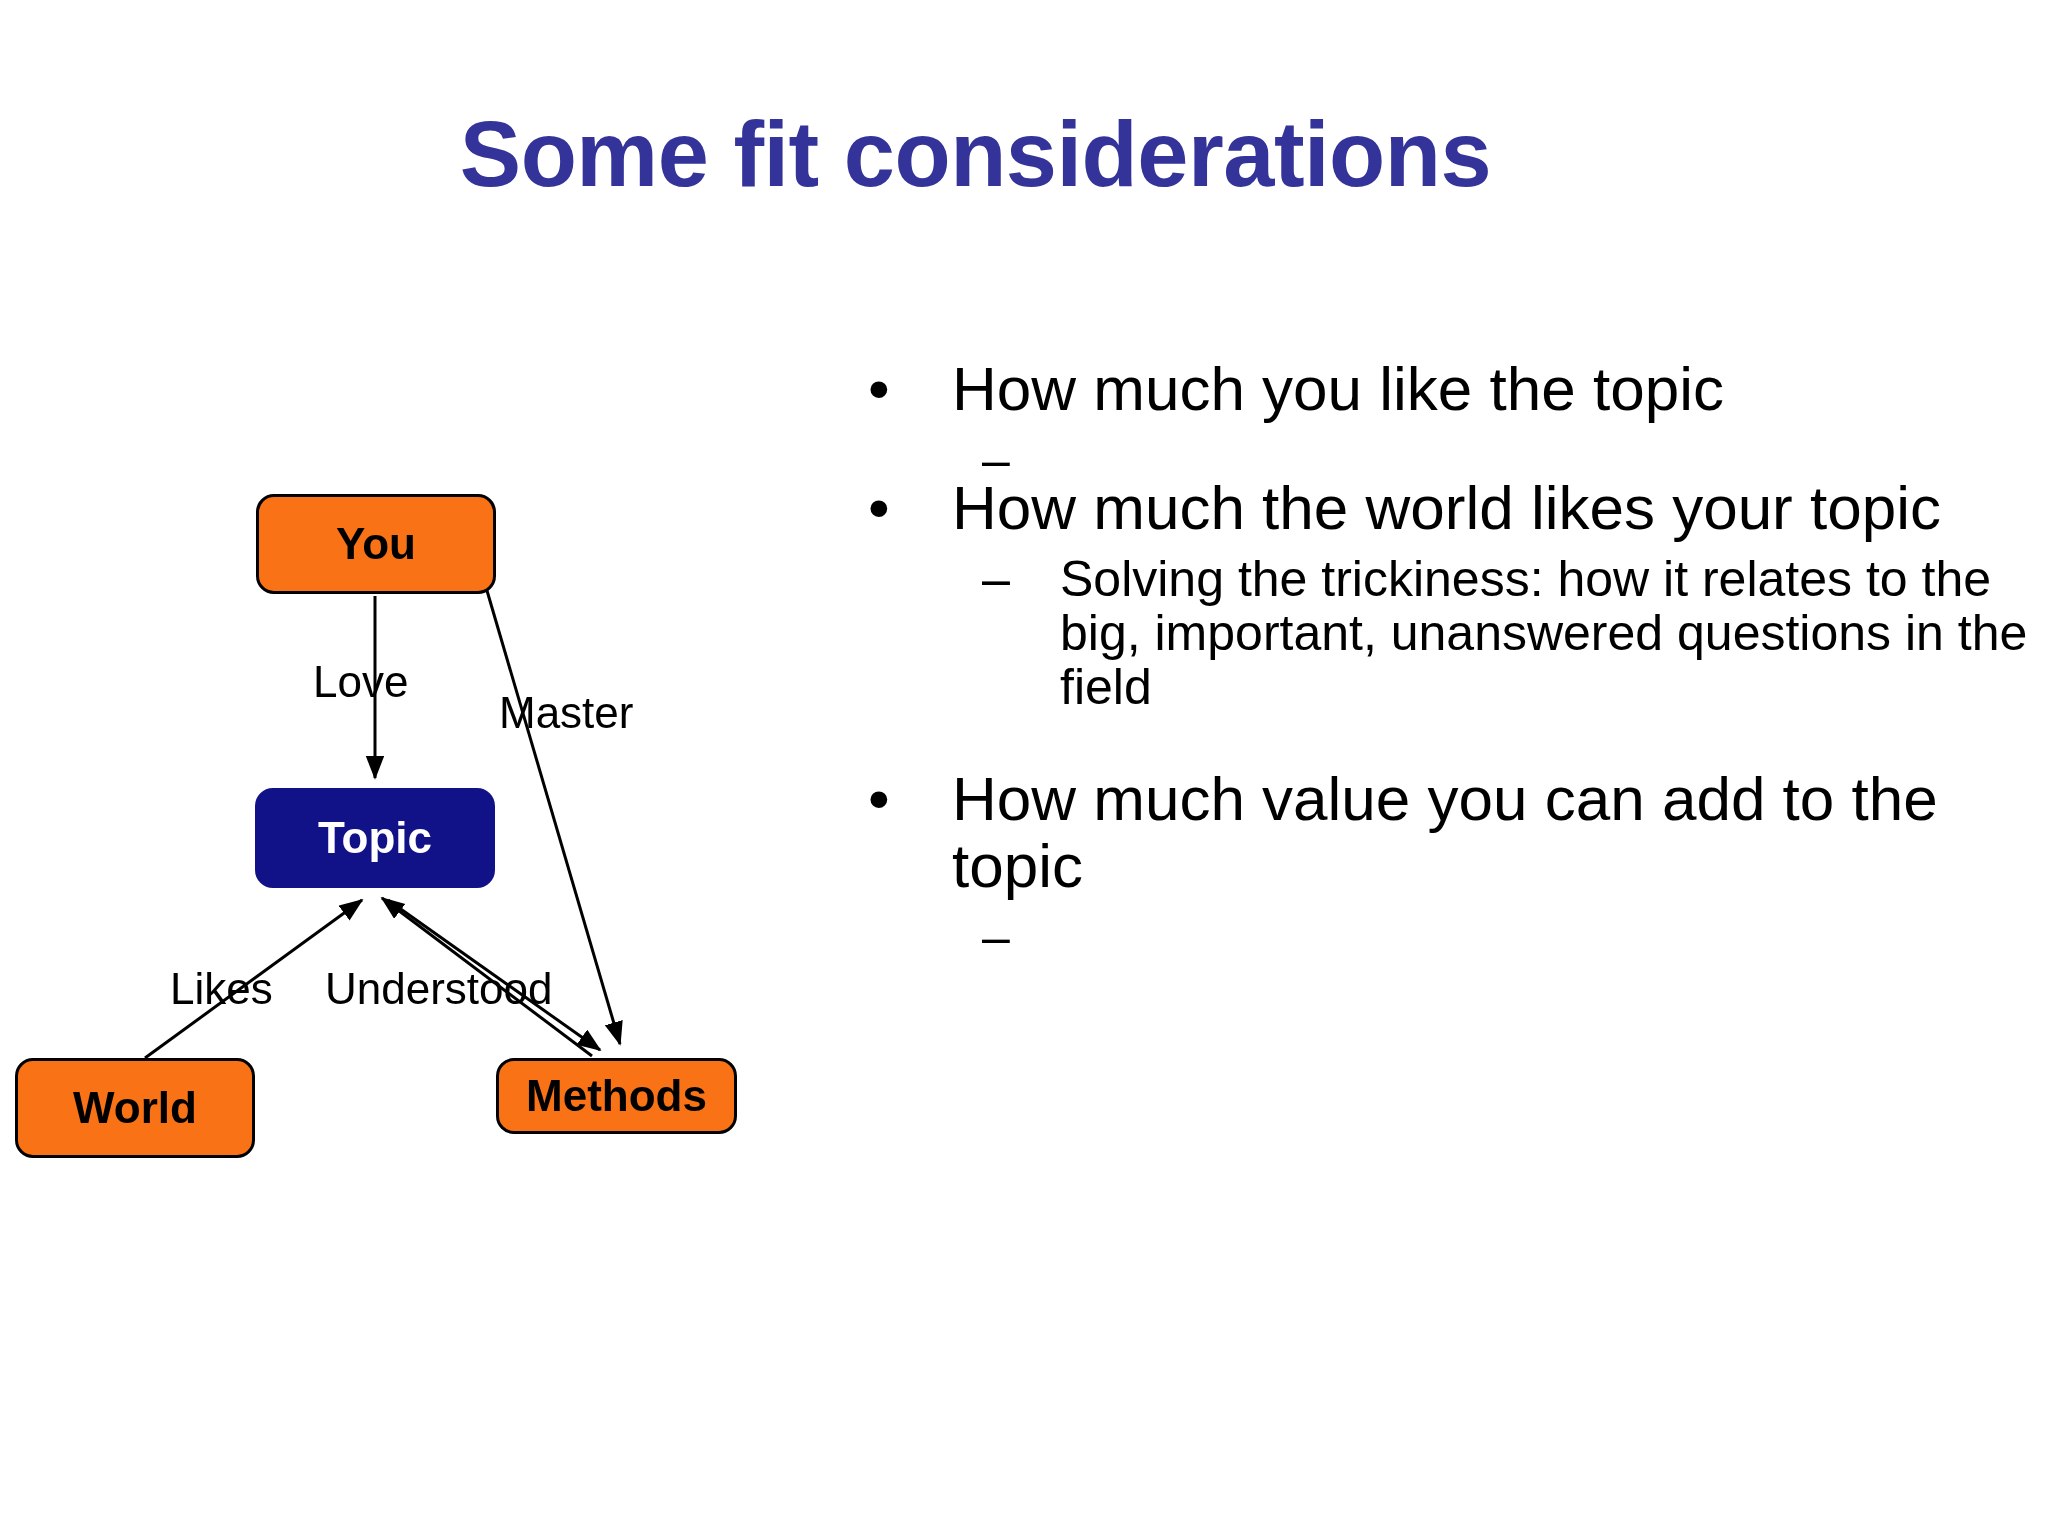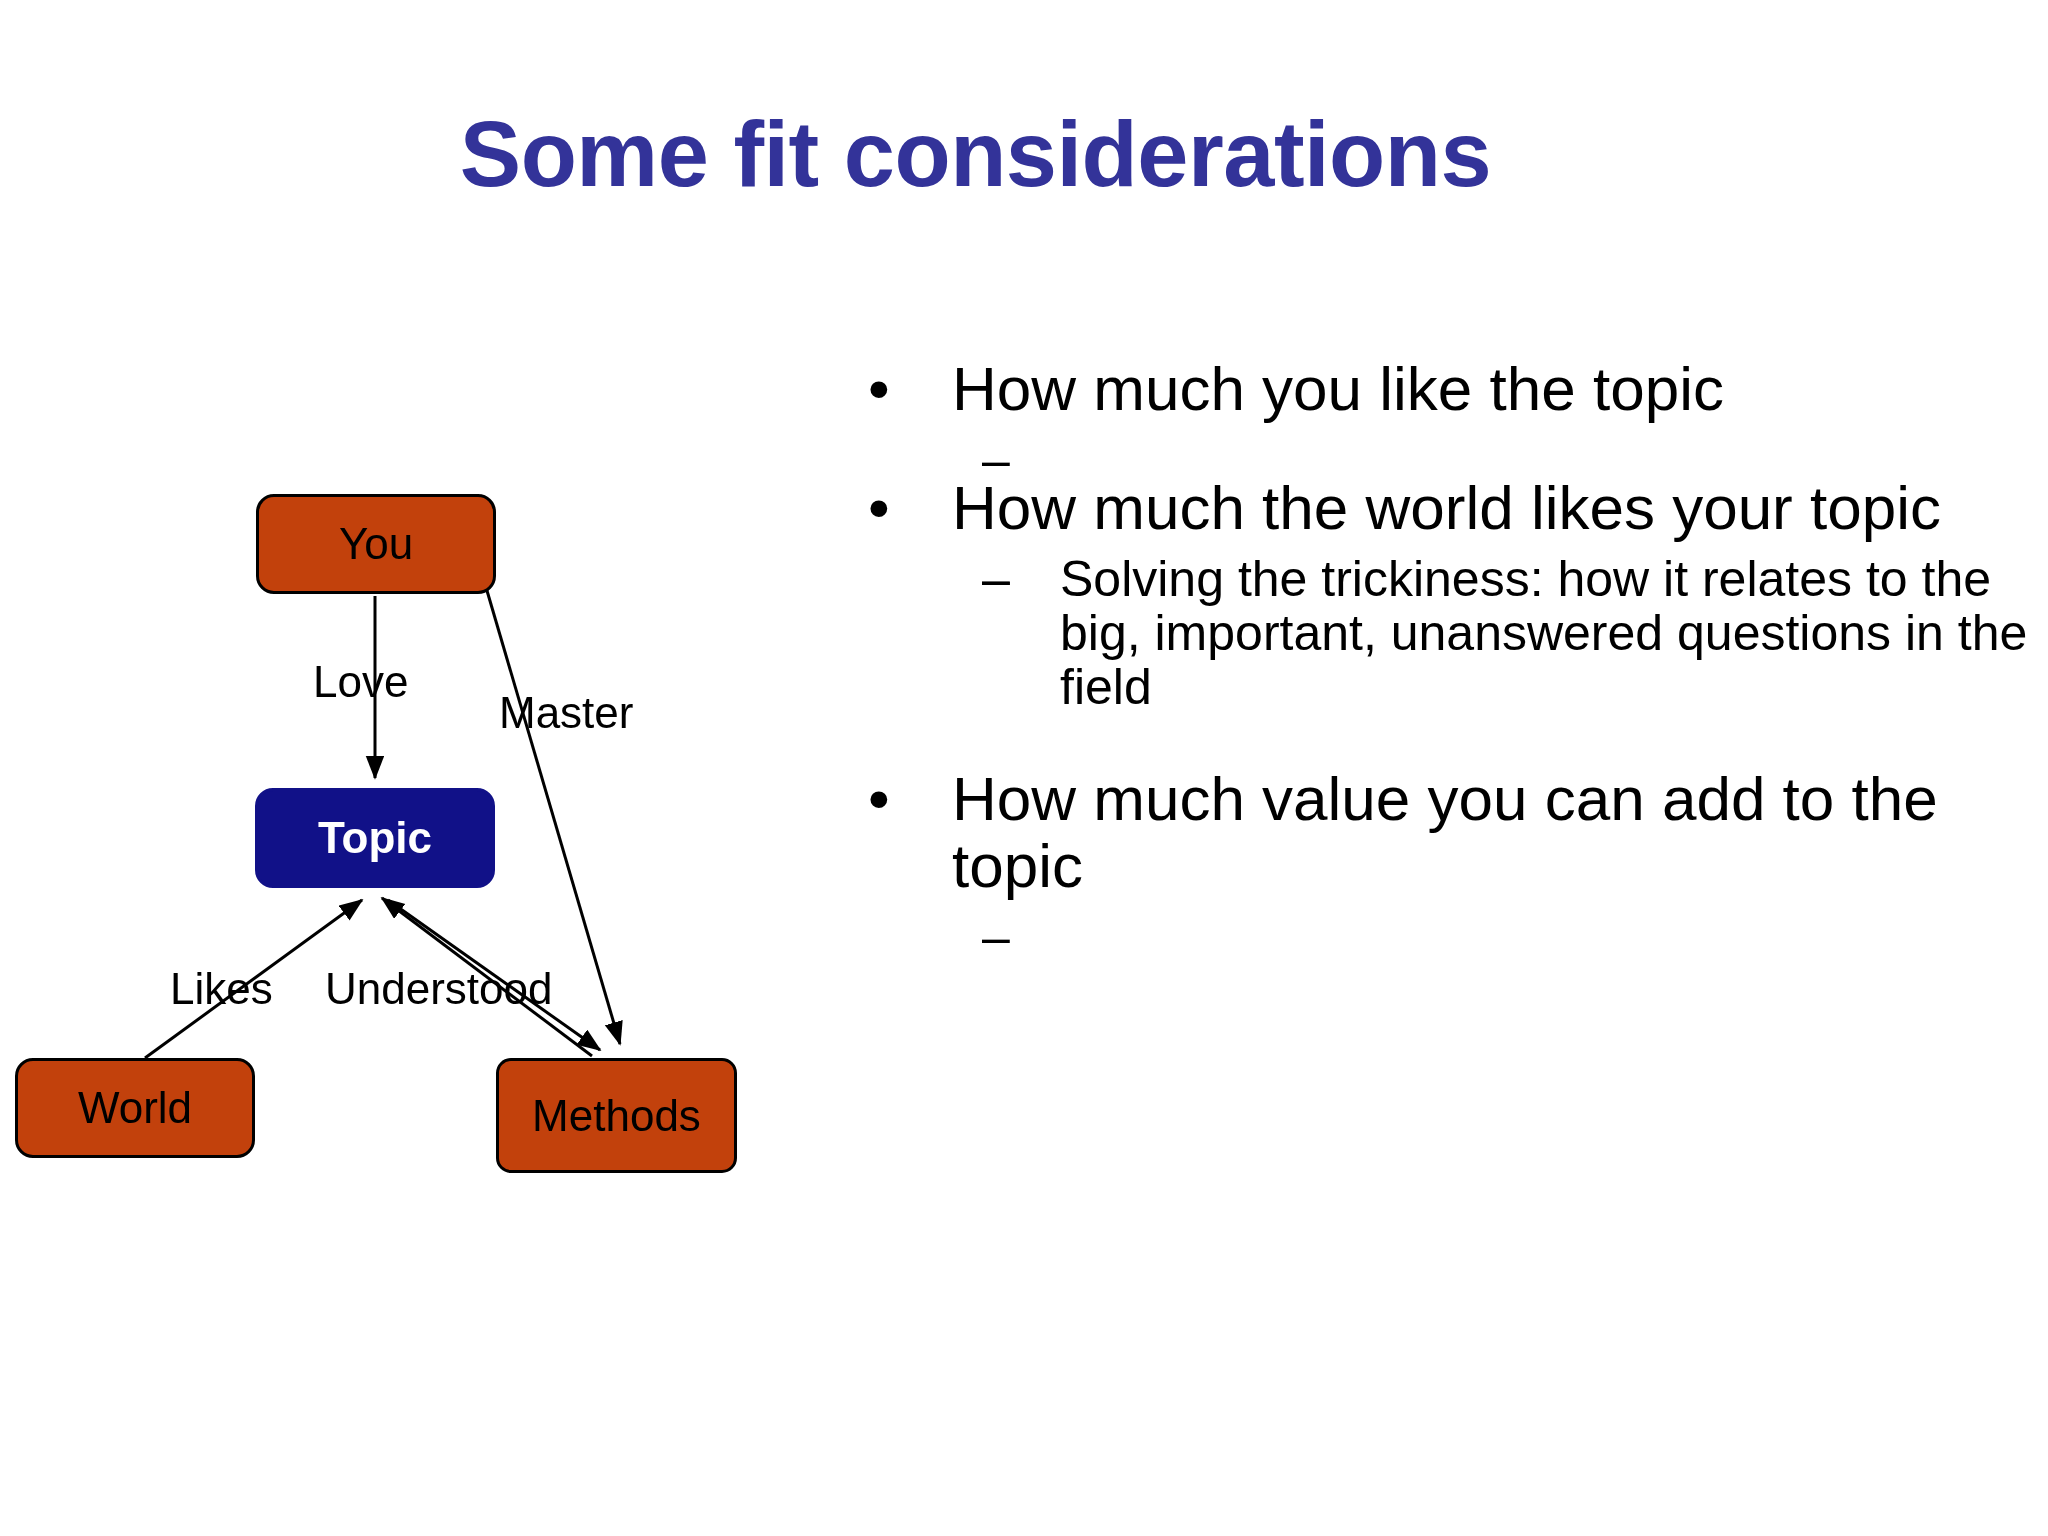--- a/index.html
+++ b/index.html
@@ -54,21 +54,22 @@
     border: 3px solid #000000;
     border-radius: 18px;
     display: flex;
     align-items: center;
     justify-content: center;
     font-size: 44px;
     color: #000000;
     line-height: 1;
   }
   .node.light {
-    background: #c2410c;
+    background: #f97316;
+    font-weight: bold;
   }
   .node.dark {
     background: #111188;
     color: #ffffff;
     font-weight: bold;
     border-color: #111188;
   }
   .edge-label {
     position: absolute;
     font-size: 44px;
@@ -150,21 +151,21 @@
     </div>
 
     <div class="node dark" style="left:255px; top:788px; width:240px; height:100px;">
       <span>Topic</span>
     </div>
 
     <div class="node light" style="left:15px; top:1058px; width:240px; height:100px;">
       <span>World</span>
     </div>
 
-    <div class="node light" style="left:496px; top:1058px; width:241px; height:115px;border-radius:15px;">
+    <div class="node light" style="left:496px; top:1058px; width:241px; height:76px;">
       <span>Methods</span>
     </div>
 
     <div class="edge-label" style="left:313px; top:660px;">Love</div>
 
     <div class="edge-label" style="left:499px; top:691px;">Master</div>
 
     <div class="edge-label" style="left:170px; top:967px;">Likes</div>
 
     <div class="edge-label" style="left:325px; top:967px;">Understood</div>

